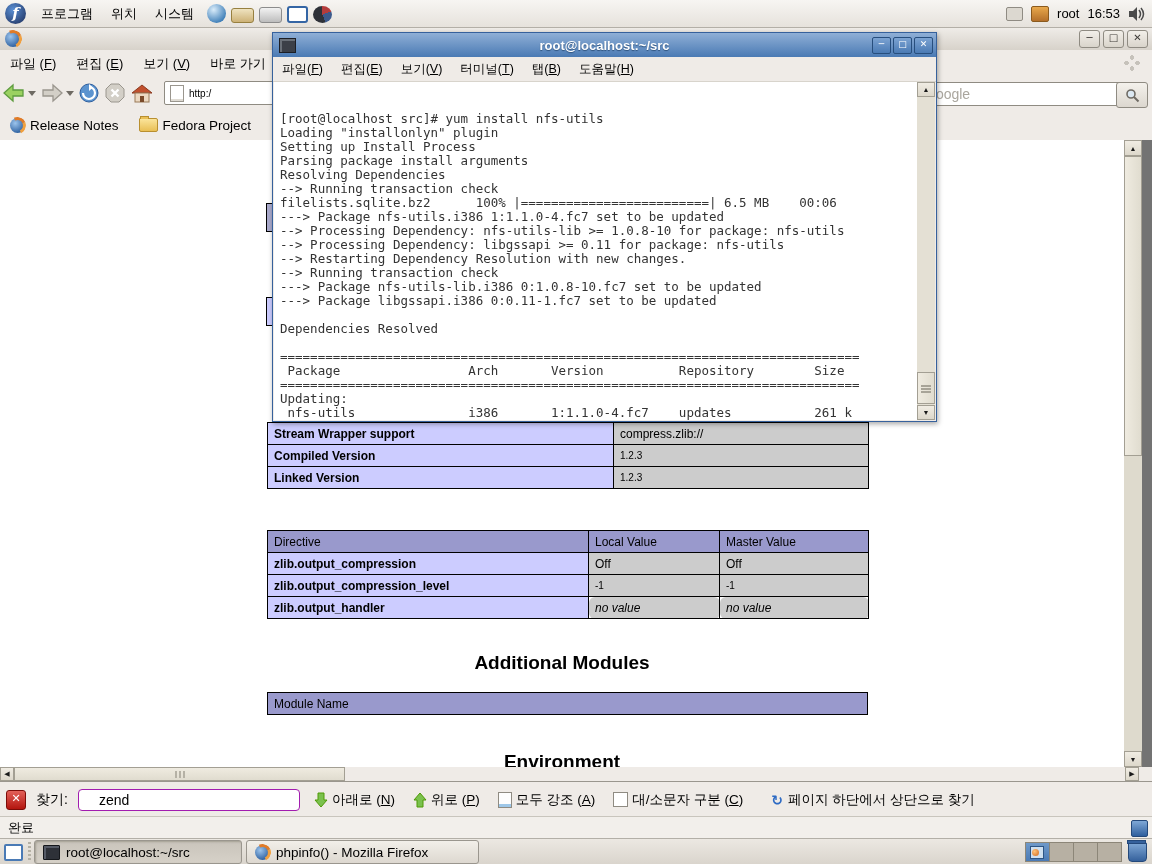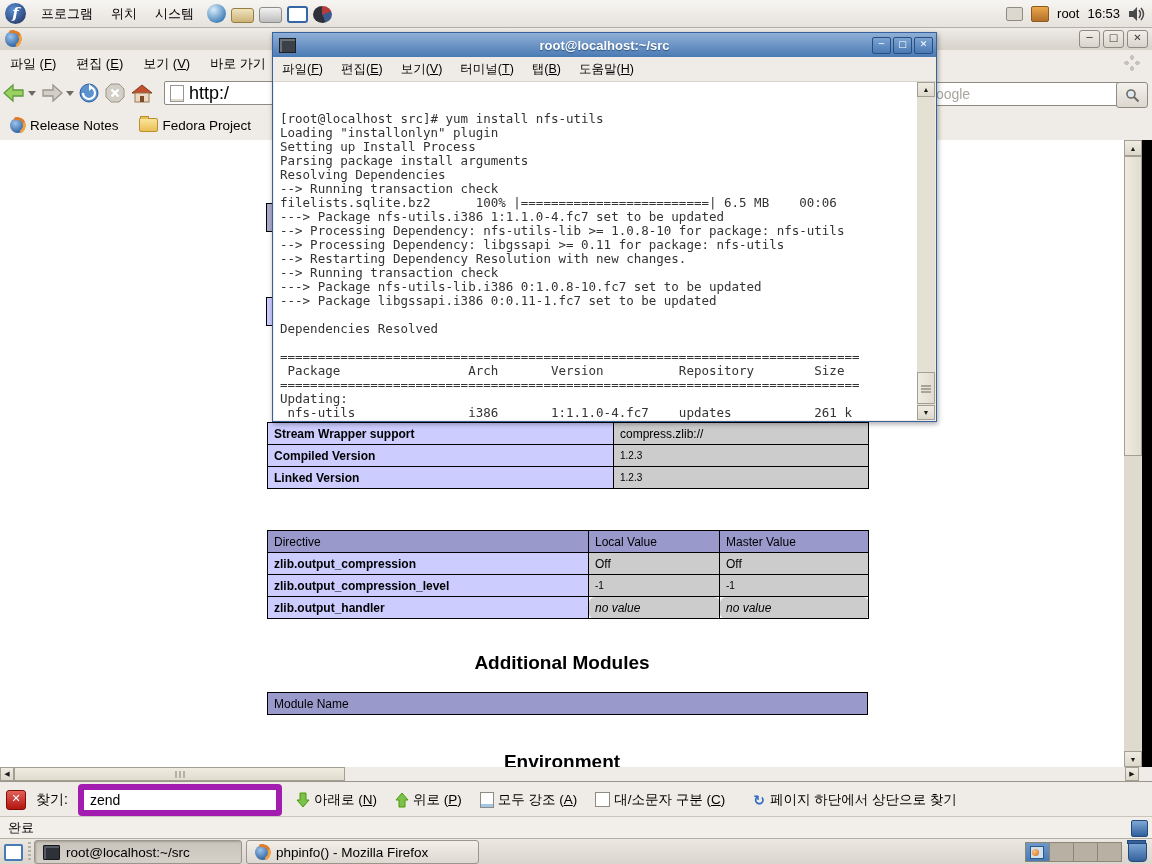--- a/index.html
+++ b/index.html
@@ -48,36 +48,36 @@
     radial-gradient(circle 2.5px at 8px 13.5px,#c6c2bb 99%,transparent 100%),
     radial-gradient(circle 2.5px at 2.5px 8px,#c6c2bb 99%,transparent 100%);}
   #ff-navbar{top:76px;height:34px;display:flex;align-items:center;border-bottom:1px solid #c9c5bd;}
   .navbtn{display:flex;align-items:center;margin:0 2px;}
   .drop{width:0;height:0;border-left:4px solid transparent;border-right:4px solid transparent;
     border-top:5px solid #6e6a63;margin-left:2px;}
   .urlbar{position:relative;height:22px;width:720px;margin-left:8px;background:#fff;
     border:1px solid #8f8b82;border-radius:2px;display:flex;align-items:center;padding:0 5px;gap:5px;}
   .page-icon{width:12px;height:15px;background:#fff;border:1px solid #9a968e;
     box-shadow:inset 0 -2px 0 #dfdbd3;}
-  .url-text{font-size:18px;color:#000;}
+  .url-text{font-size:10px;color:#000;}
   .searchbox{position:absolute;left:918px;top:6px;height:22px;width:192px;background:#fff;
     border:1px solid #8f8b82;border-radius:2px;display:flex;align-items:center;padding:0 6px;}
   .search-text{font-size:14px;color:#aaa69e;}
   .searchbtn{position:absolute;left:1116px;top:6px;width:30px;height:24px;
     background:linear-gradient(#f4f1ec,#dcd7cf);border:1px solid #8f8b82;border-radius:3px;
     display:flex;align-items:center;justify-content:center;}
   #ff-bookmarks{top:110px;height:30px;display:flex;align-items:center;border-bottom:1px solid #c9c5bd;}
   .bmk{display:flex;align-items:center;gap:5px;font-size:13.5px;color:#000;padding:0 10px;}
   .folder{width:17px;height:12px;background:linear-gradient(#fbe49a,#e9bf55);
     border:1px solid #b98f2f;border-radius:1px 2px 2px 2px;position:relative;}
   .folder:before{content:'';position:absolute;left:0;top:-3px;width:7px;height:2px;
     background:#e9bf55;border:1px solid #b98f2f;border-bottom:none;}
 
   
-  #ff-content{position:absolute;left:0;top:140px;width:1152px;height:627px;background:#000000;z-index:1;}
+  #ff-content{position:absolute;left:0;top:140px;width:1152px;height:627px;background:#737373;z-index:1;}
   #page{position:absolute;left:0;top:0;width:1124px;height:627px;background:#fff;overflow:hidden;}
   .sliver{position:absolute;width:7px;background:#ccccff;border:1px solid #000;border-right:none;}
   table.pinfo{border-collapse:collapse;position:absolute;table-layout:fixed;}
   table.pinfo td{border:1px solid #000;font-size:12px;padding:2px 6px;height:17px;
     font-family:"Liberation Sans",sans-serif;overflow:hidden;white-space:nowrap;}
   td.e{background:#ccccff;font-weight:bold;}
   td.v{background:#cccccc;}
   td.h{background:#9999cc;font-weight:normal;text-align:left;}
   td.iv{font-style:italic;border-radius:6px;}
   .ph-heading{position:absolute;left:0;width:1124px;text-align:center;
@@ -93,22 +93,22 @@
   #ff-hscroll{position:absolute;left:0;top:767px;width:1152px;height:14px;background:#efebe7;z-index:1;}
   .hgrip{position:absolute;left:160px;top:3px;width:12px;height:7px;
     background:repeating-linear-gradient(90deg,#b5b1a5 0 2px,transparent 2px 4px);}
 
   
   #ff-findbar{top:781px;height:35px;border-top:1px solid #9a968e;display:flex;align-items:center;gap:10px;z-index:1;}
   .find-close{width:18px;height:18px;margin-left:6px;background:linear-gradient(#e36159,#b3150f);
     border:1px solid #7c0c08;border-radius:3px;color:#fff;font:bold 11px "DejaVu Sans",sans-serif;
     text-align:center;line-height:16px;}
   .find-label{font-size:14px;}
-  .find-input{width:180px;height:20px;border:6px solid #a21caf;border-radius:4px;
-    font-size:14px;padding:0 6px;font-family:"Liberation Sans",sans-serif;}
+  .find-input{width:180px;height:20px;border:1px solid #a21caf;border-radius:4px;
+    font-size:14px;padding:0 20px;font-family:"Liberation Sans",sans-serif;}
   .fbtn{display:flex;align-items:center;gap:4px;font-size:13.5px;color:#000;padding:2px 4px;}
   .chk{width:13px;height:13px;background:#fff;border:1px solid #8f8b82;}
   .wrapmsg{display:flex;align-items:center;gap:5px;font-size:13.5px;margin-left:14px;}
   .wrap-icon{color:#2e6bc4;font:bold 14px "DejaVu Sans",sans-serif;}
   .hl-icon{width:12px;height:14px;background:#fdfdfd;border:1px solid #8f8b82;
     box-shadow:inset 0 -3px 0 #9ec7e8;}
 
   
   #ff-statusbar{top:816px;height:22px;border-top:1px solid #c9c5bd;background:#f2efeb;
     display:flex;align-items:center;z-index:1;}

